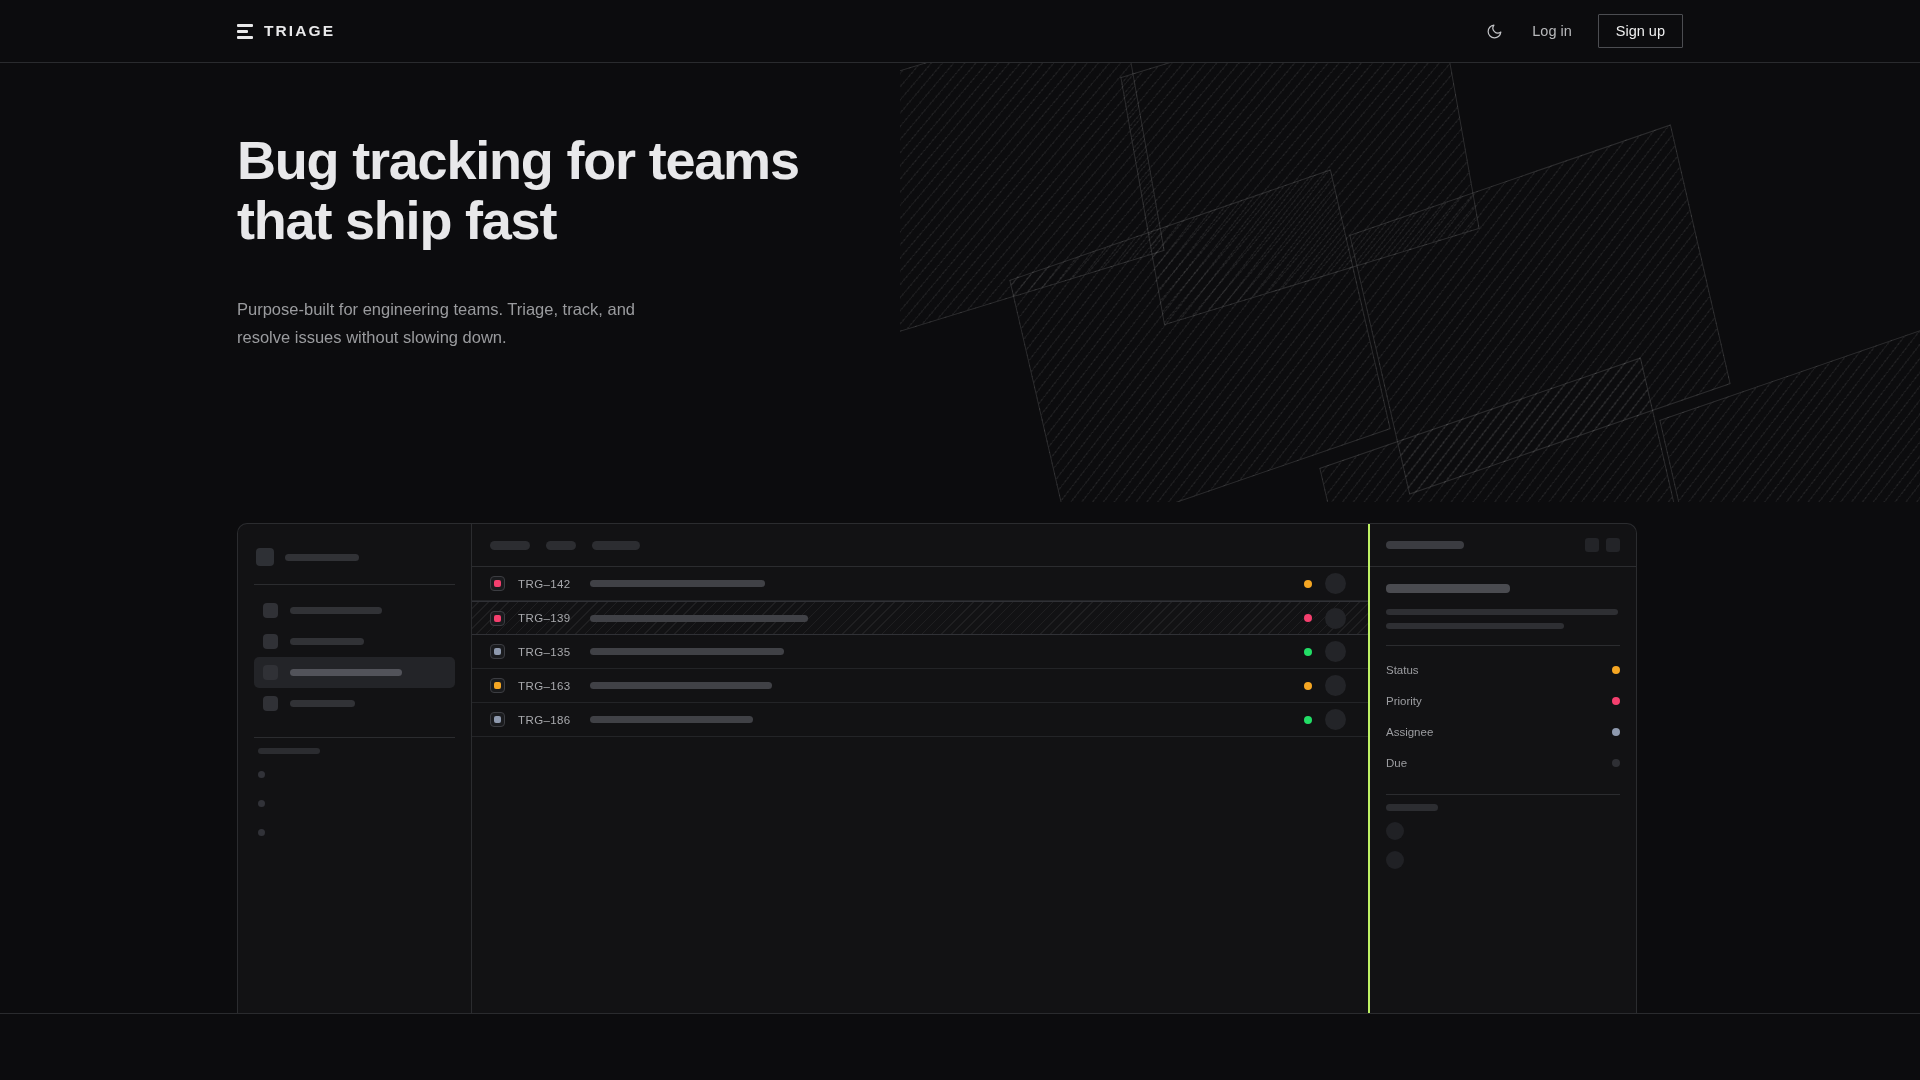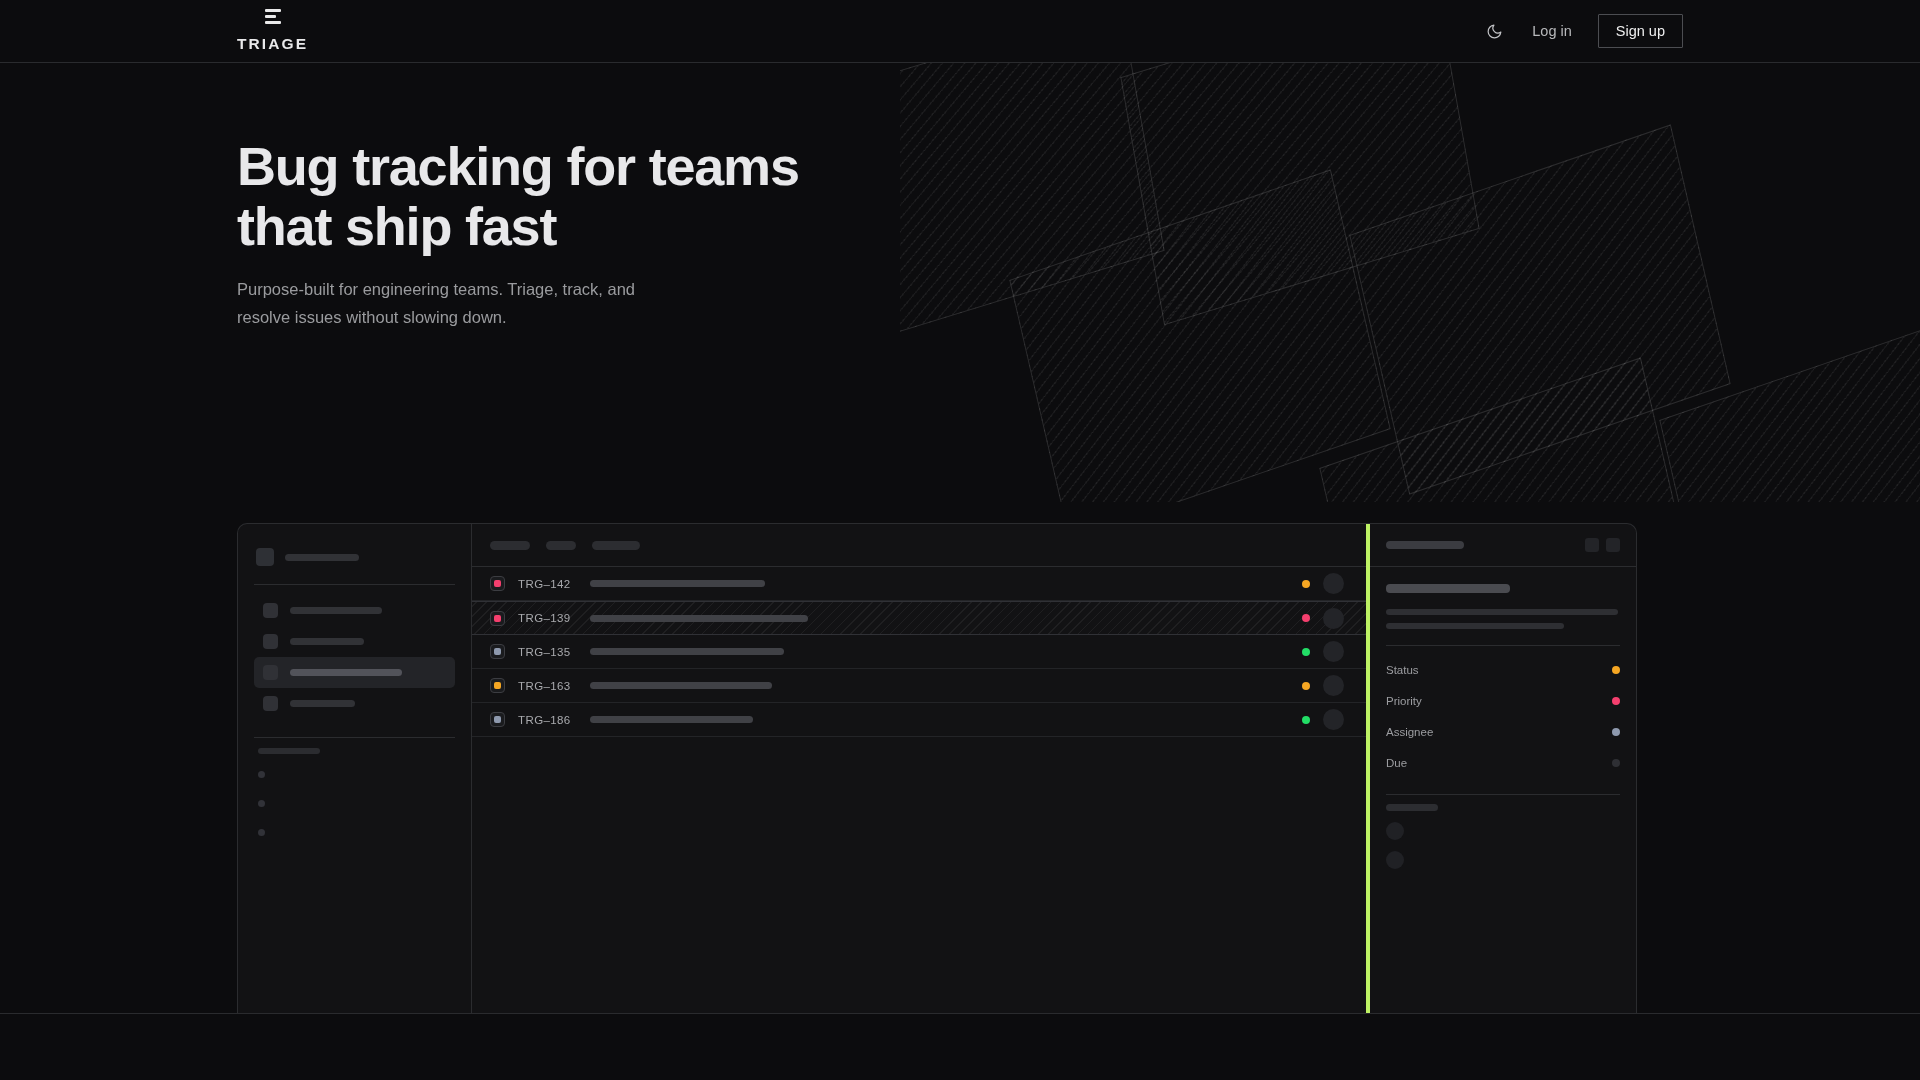--- a/index.html
+++ b/index.html
@@ -34,21 +34,21 @@
   .ribbon.r5 { left:440px;  top:348px;  width:340px; height:265px; transform:rotate(-19deg) skewX(-6deg); }
   .ribbon.r6 { left:780px;  top:300px;  width:340px; height:265px; transform:rotate(-19deg) skewX(-6deg); }
 
   
   .header {
     position:absolute; top:0; left:0; width:1920px; height:63px;
     border-bottom:1px solid #2a2b2e;
     display:flex; align-items:center;
     z-index:20;
   }
-  .brand { position:absolute; left:237px; display:flex; align-items:center; gap:11px; cursor:pointer;flex-direction:column; }
+  .brand { position:absolute; left:237px; display:flex; align-items:center; gap:11px; cursor:pointer; }
   .brand-mark { display:flex; flex-direction:column; gap:3px; width:16px; }
   .brand-mark i { display:block; height:3px; background:#e9e9ea; border-radius:1px; }
   .brand-mark i:nth-child(1){ width:16px; }
   .brand-mark i:nth-child(2){ width:11px; }
   .brand-mark i:nth-child(3){ width:16px; }
   .brand-name {
     color:#e9e9ea; font-size:15.5px; font-weight:700; letter-spacing:2.1px;
   }
   .nav-right {
     position:absolute; right:237px; display:flex; align-items:center; gap:26px;
@@ -61,28 +61,28 @@
   .login-link {
     color:#b8b9bb; font-size:14.5px; text-decoration:none; cursor:pointer;
   }
   .signup-btn {
     border:1px solid #4c4d51; background:transparent; color:#efefef;
     font-family:"Liberation Sans", sans-serif;
     font-size:14.5px; padding:8px 17px; cursor:pointer; border-radius:1px;
   }
 
   
-  .hero { position:absolute; top:69px; left:237px; width:900px; z-index:10; }
+  .hero { position:absolute; top:63px; left:237px; width:900px; z-index:10; }
   .hero h1 {
     margin-top:67px;
     font-size:54px; line-height:1.12; font-weight:700; color:#e8e8ea;
     letter-spacing:-1.2px; white-space:pre-line;
   }
   .hero p {
-    margin-top:18px;
+    margin-top:44px;
     font-size:16.5px; line-height:1.72; color:#9a9b9e; max-height:60px;
     white-space:pre-line; font-weight:400;
   }
   .cta {
     margin-top:54px;
     display:inline-flex; align-items:center; gap:17px;
     background:#e8e8e8; color:#121214;
     font-family:"Liberation Sans", sans-serif;
     font-size:14.5px; font-weight:700;
     padding:15px 25px; border:none; cursor:pointer; border-radius:1px;
@@ -111,21 +111,21 @@
   .mk-nav-item {
     display:flex; align-items:center; gap:12px;
     padding:8px 9px; border-radius:5px; cursor:pointer;
   }
   .mk-nav-item.active { background:#232428; }
   .dot-sq { width:15px; height:15px; border-radius:4px; background:#303136; flex:0 0 15px; }
   .mk-sub-label { height:6px; width:62px; border-radius:3px; background:#2b2c30; margin:10px 4px 6px 4px; }
   .mk-mini-row { padding:11px 4px; }
   .mini-dot { width:7px; height:7px; border-radius:50%; background:#313238; }
 
-  .mk-list { flex:1 1 auto; border-right:4px solid #bef264; }
+  .mk-list { flex:1 1 auto; border-right:2px solid #bef264; }
   .mk-toolbar {
     height:43px; border-bottom:1px solid #2b2c2f;
     display:flex; align-items:center; gap:16px; padding:0 18px;
   }
   .pill { height:9px; border-radius:5px; background:#2c2d31; }
   .issue-row {
     display:flex; align-items:center; gap:0;
     height:34px; border-bottom:1px solid #232427;
     padding:0 0 0 18px; cursor:pointer; position:relative;
   }

